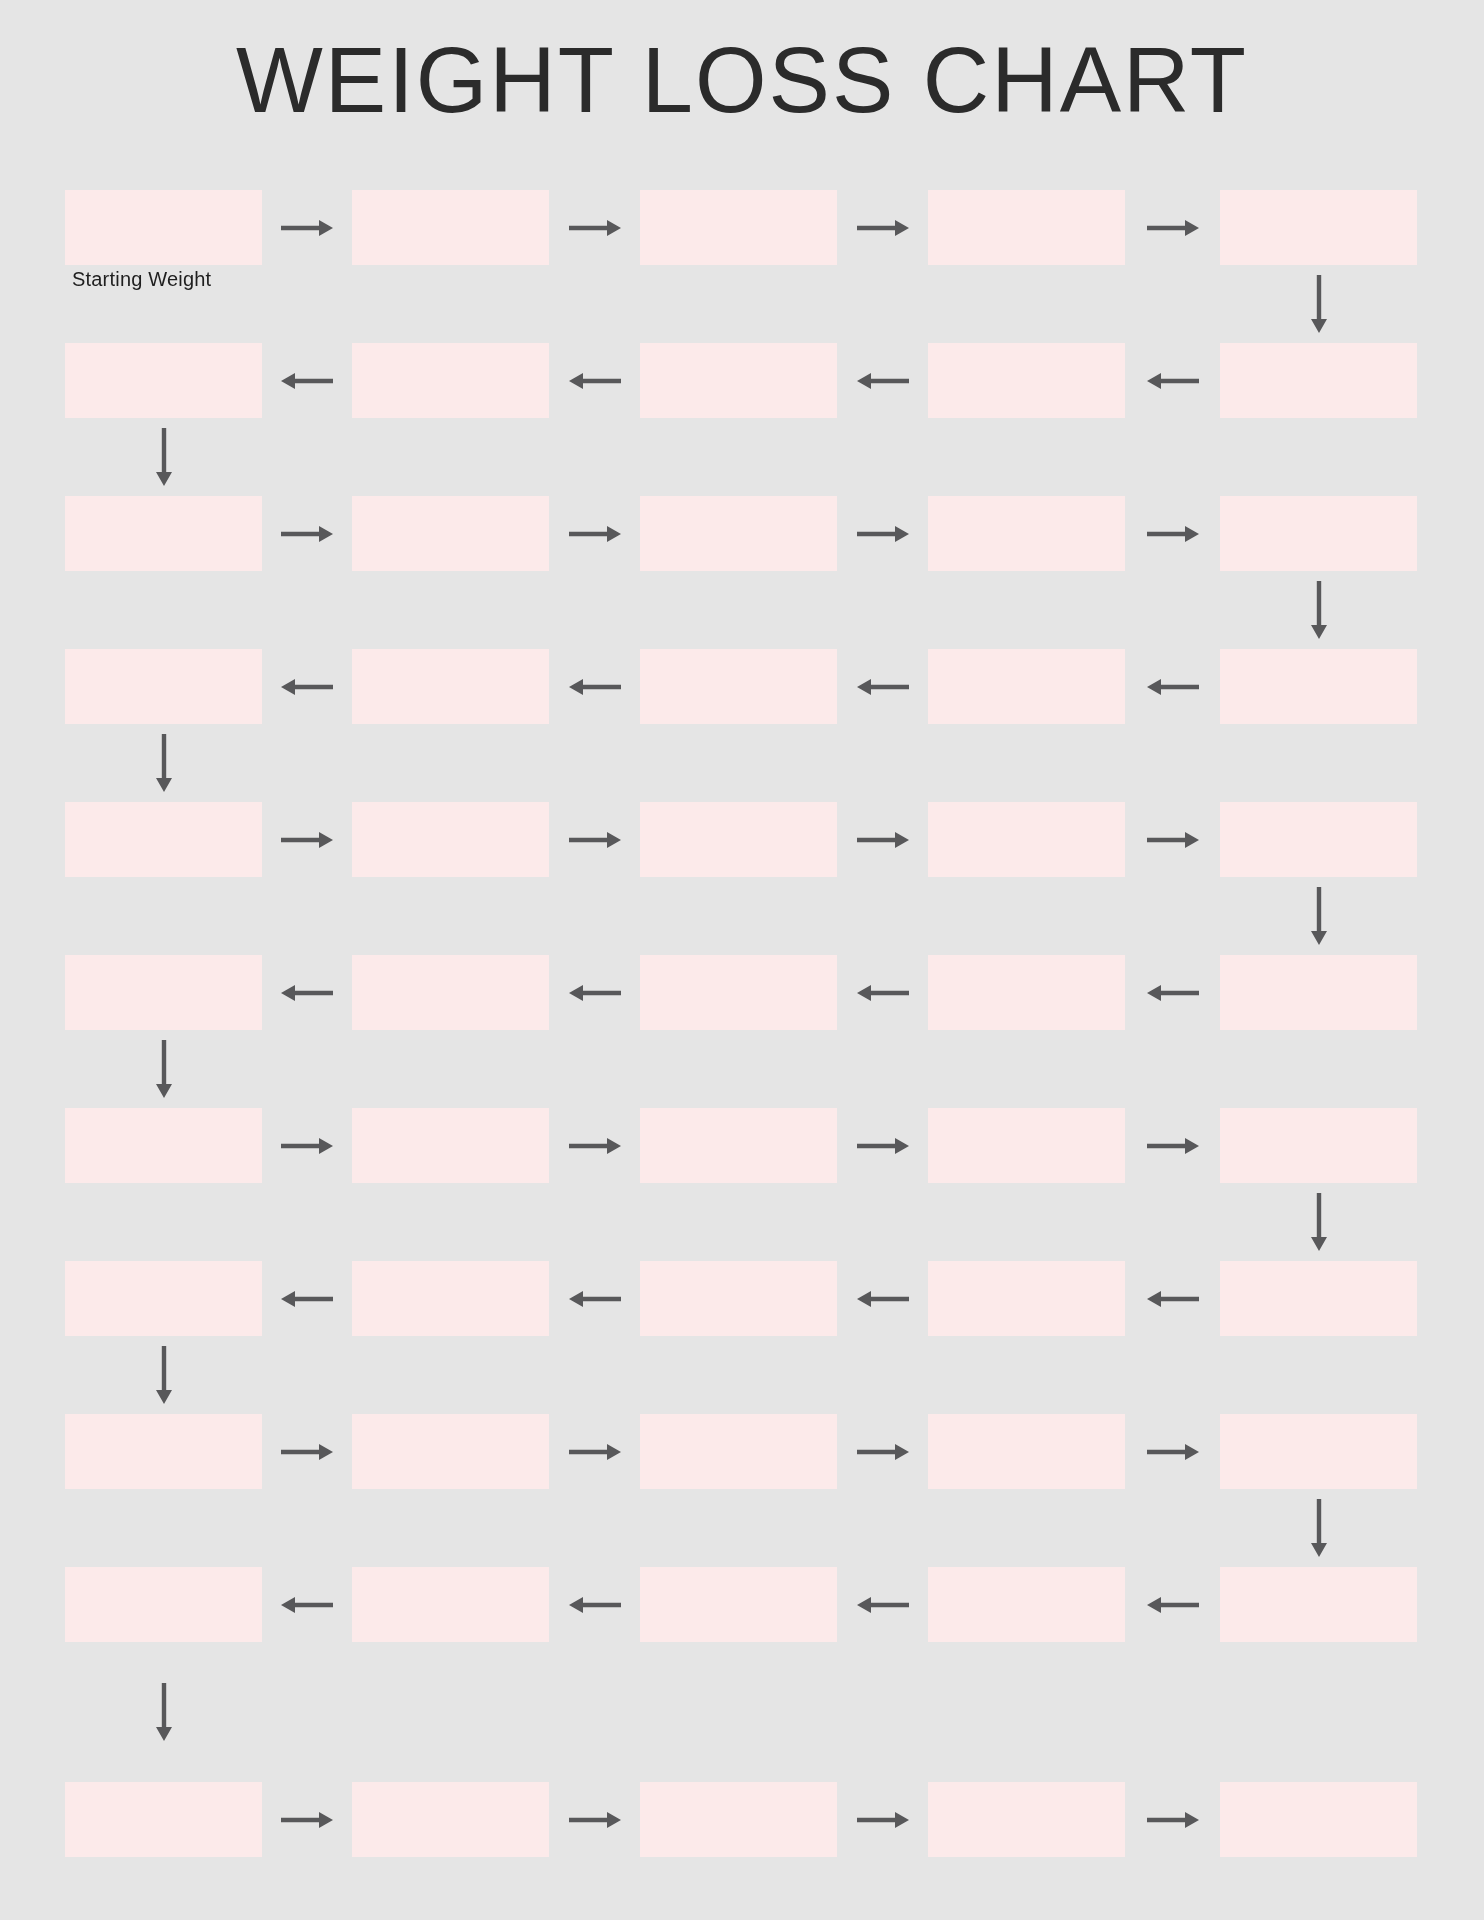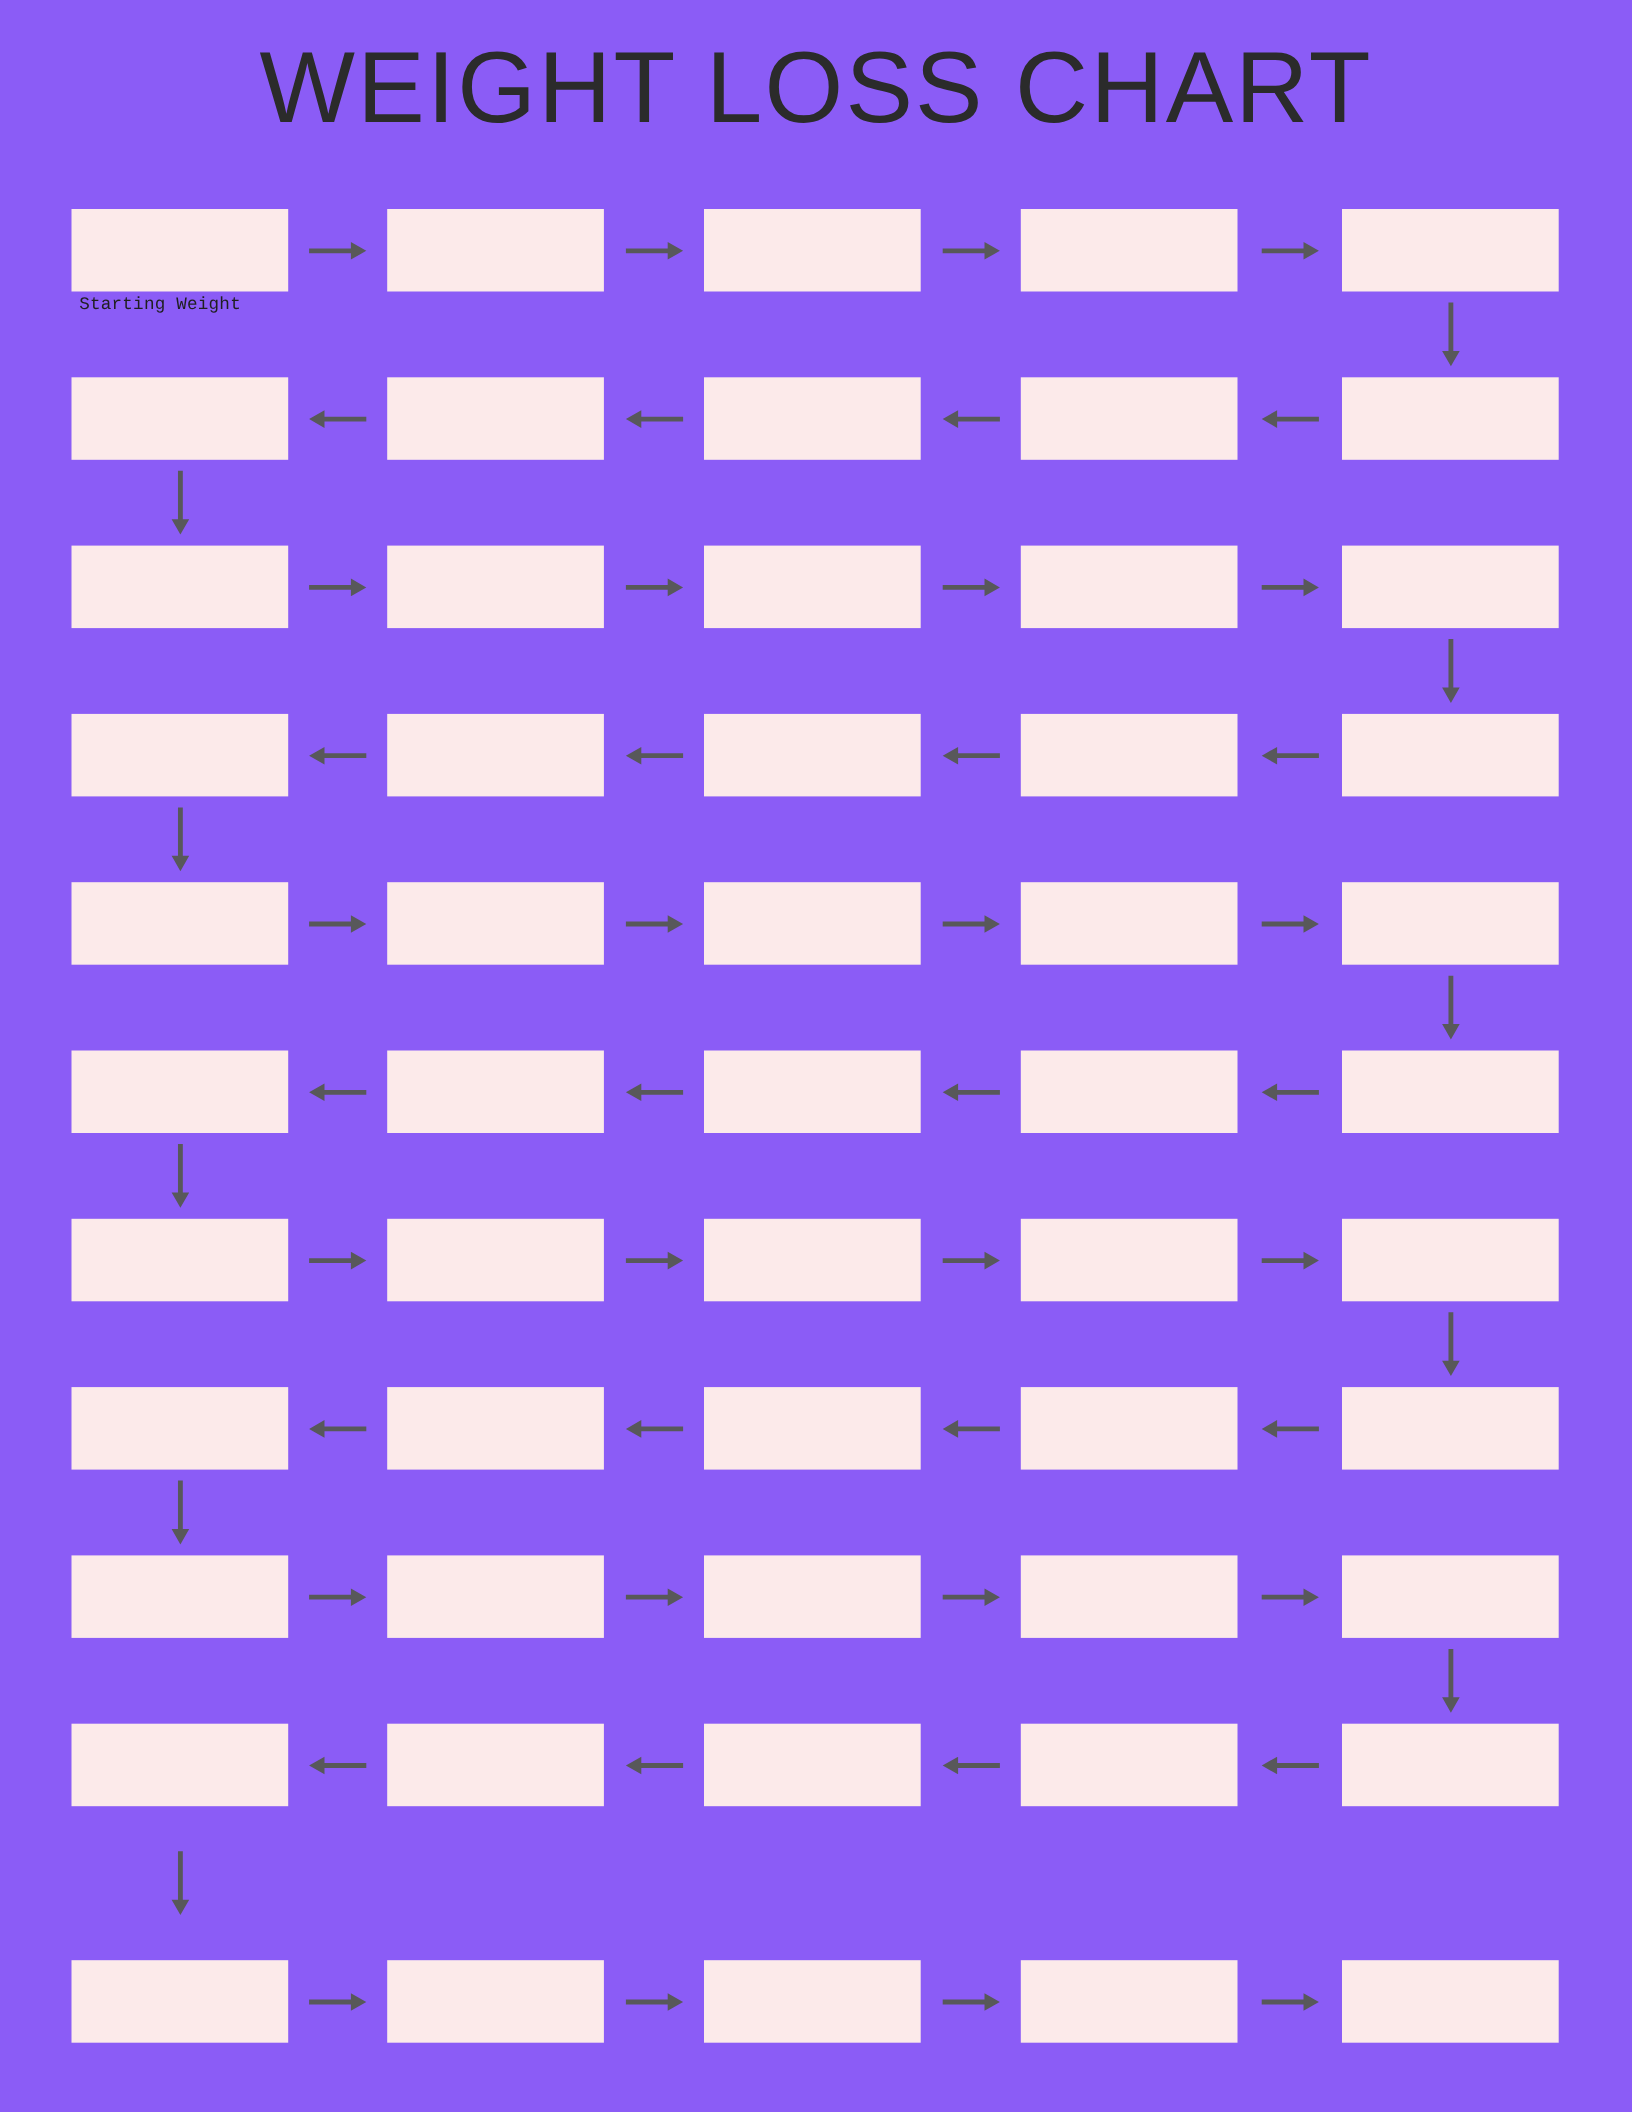--- a/index.html
+++ b/index.html
@@ -14,21 +14,21 @@
     font-family: "Liberation Sans", sans-serif;
     color: #2b2b2b;
     overflow: hidden;
     position: relative;
   }
 
   .page {
     position: relative;
     width: 1484px;
     height: 1920px;
-    background: #8b5cf6;
+    background: #e5e5e5;
   }
 
   
   .title {
     position: absolute;
     left: 0;
     top: 34px;
     width: 1484px;
     text-align: center;
     font-family: "Liberation Sans", sans-serif;
@@ -71,22 +71,22 @@
     height: 58px;
     display: block;
   }
   .arrow-h svg, .arrow-v svg { display: block; overflow: visible; }
 
   
   .start-label {
     position: absolute;
     left: 72px;
     top: 268px;
-    font-family: Liberation Mono, monospace;
-    font-size: 16px;
+    font-family: Liberation Sans, sans-serif;
+    font-size: 20px;
     font-weight: 300;
     letter-spacing: 0.2px;
     color: #1f1f1f;
     white-space: nowrap;
   }
 </style>
 </head>
 <body>
 
 <div class="page">

